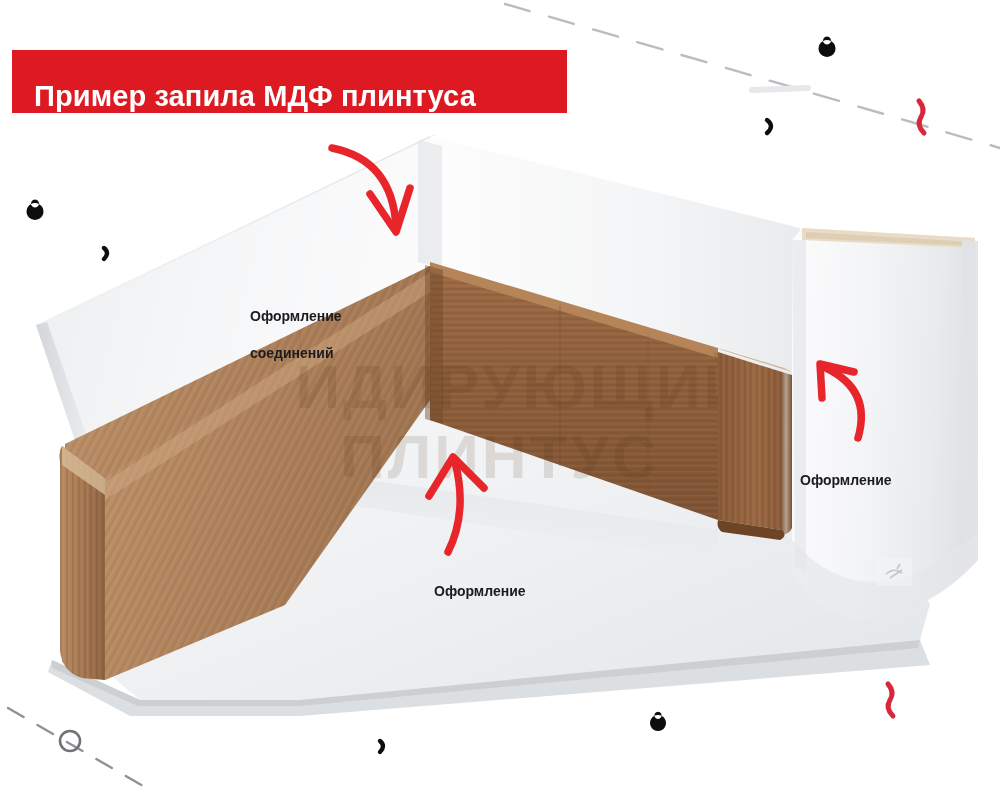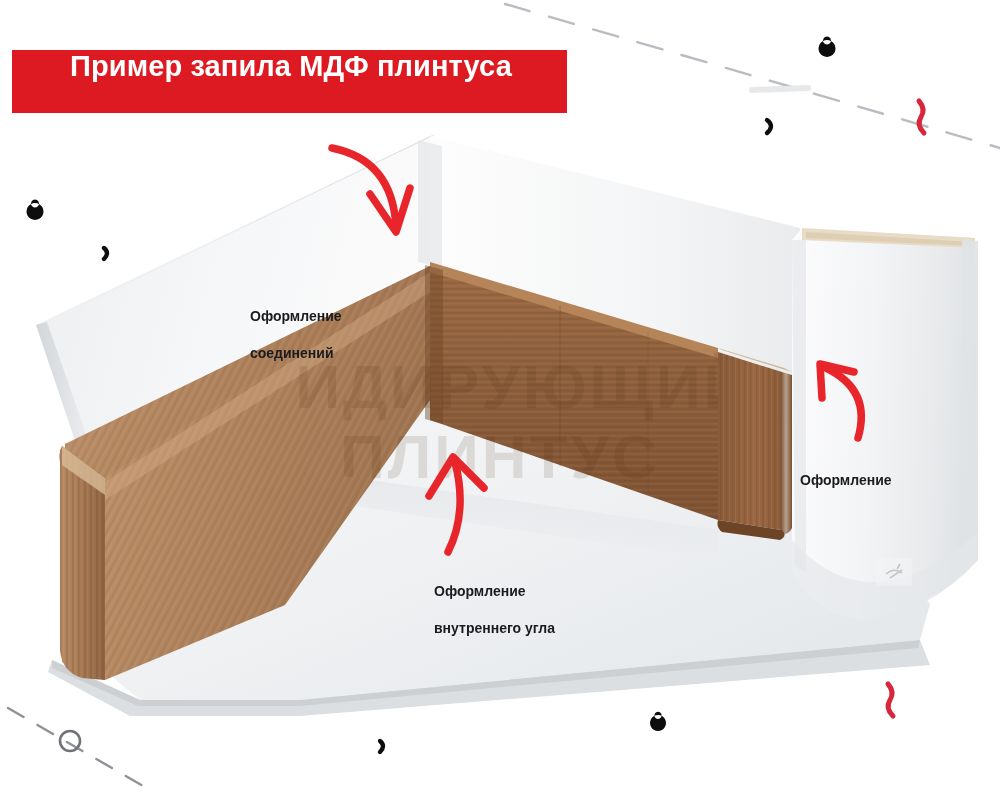--- a/index.html
+++ b/index.html
@@ -36,22 +36,22 @@
 
   
   .title-banner {
     position: absolute;
     left: 12px;
     top: 50px;
     width: 555px;
     height: 63px;
     background: var(--brand, #dd1a22);
     display: flex;
-    align-items: flex-start;
-    padding-left: 58px;
+    align-items: flex-end;
+    padding-left: 22px;
     z-index: 40;
   }
   .title-banner .title-text {
     color: #ffffff;
     font-size: 29px;
     font-weight: bold;
     letter-spacing: 0.1px;
     white-space: nowrap;
   }
 
@@ -295,20 +295,19 @@
     <span class="title-text">Пример запила МДФ плинтуса</span>
   </div>
 
   <div class="annotation ann-joints">
     <div>Оформление</div>
     <div>соединений</div>
   </div>
 
   <div class="annotation ann-corner">
     <div>Оформление</div>
-    <div>внутреннего угла</div>
   </div>
 
   <div class="annotation ann-endcap">
     <div>Оформление</div>
   </div>
 
 </div>
 
 </body></html>

